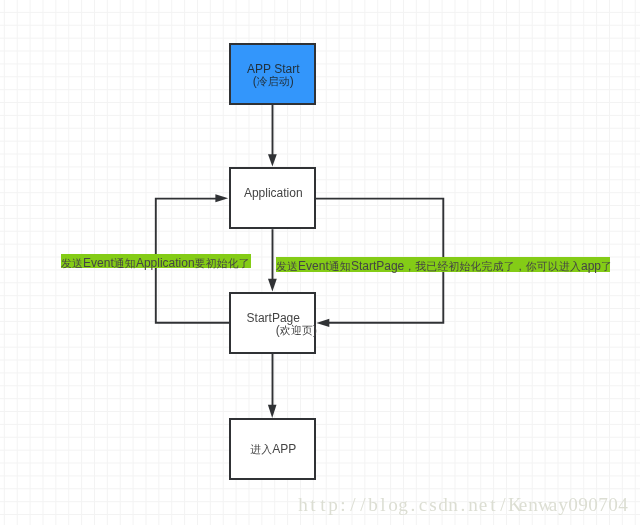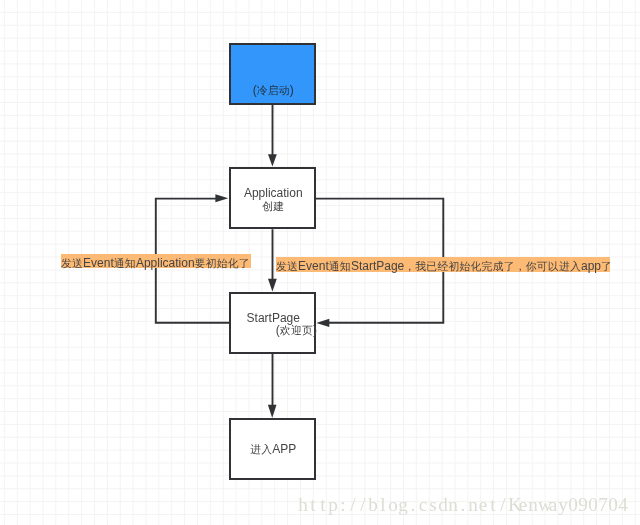--- a/index.html
+++ b/index.html
@@ -12,32 +12,32 @@
        linear-gradient(to right, #f3f3f3 1px, transparent 1px),
        linear-gradient(to bottom, #f3f3f3 1px, transparent 1px);
      background-size:12.89px 12.89px;
      background-position:3.85px 11.9px;}
   svg.links{position:absolute;left:0;top:0;width:640px;height:525px;}
   .node{position:absolute;box-sizing:border-box;border:2px solid #303235;background:#ffffff;}
   .node-text{position:absolute;text-align:center;white-space:nowrap;color:#444444;}
   .node-text.on-blue{color:#21323f;}
   .lat{font-size:12px;}
   .cjk{font-size:10.8px;letter-spacing:0.25px;}
-  .edge-label{position:absolute;white-space:nowrap;color:#444444;background:#fdba74;height:14.6px;line-height:16px;overflow:visible;}
+  .edge-label{position:absolute;white-space:nowrap;color:#444444;background:#84cc16;height:14.6px;line-height:16px;overflow:visible;}
   .watermark{position:absolute;font-family:"Liberation Serif",serif;font-size:19.2px;
              color:#dcded3;white-space:nowrap;}
   .watermark span{display:inline-block;width:10px;text-align:center;}
 
   
   #node-app-start   {left:228.5px;top:42.8px; width:87.5px;height:62.1px;}
   #node-application {left:228.5px;top:166.9px;width:87.5px;height:62.35px;}
   #node-startpage   {left:228.5px;top:291.8px;width:87.5px;height:62.1px;}
   #node-enter-app   {left:228.5px;top:418.1px;width:87.5px;height:62px;}
   .node-text{left:229.5px;width:87.5px;}
-  #t-app-start-1{top:58.5px;}  #t-app-start-2{top:71px;margin-top:9px;}
+  #t-app-start-1{top:58.5px;}  #t-app-start-2{top:71px;}
   #t-application-1{top:183px;} #t-application-2{top:195.6px;}
   #t-startpage-1{top:308px;}   #t-startpage-2{top:320px;text-align:right;}
   #t-enter-app-1{top:439.4px;}
   #label-left {left:61px; top:253.5px;width:189.5px;}
   #label-right{left:276px;top:257px;width:334px;}
   #watermark  {left:298px;top:493.5px;}
 </style>
 </head>
 <body>
 
@@ -56,25 +56,25 @@
     <g fill="#303235" stroke="none">
       <polygon points="272.4,166.4 268,154.2 276.8,154.2"></polygon>
       <polygon points="272.4,291.4 268,278.8 276.8,278.8"></polygon>
       <polygon points="272.2,417.9 267.9,404.8 276.5,404.8"></polygon>
       <polygon points="228.2,198.2 215.4,194.2 215.4,202.2"></polygon>
       <polygon points="316.3,322.9 329.3,318.7 329.3,327.1"></polygon>
     </g>
   </svg>
 
   <div class="node" id="node-app-start" style="background-color: rgb(51, 150, 251);"></div>
+  <div class="node-text on-blue" id="t-app-start-1"><span class="lat">APP Start</span></div>
   <div class="node-text on-blue" id="t-app-start-2"><span class="lat">(</span><span class="cjk">冷启动</span><span class="lat">)</span></div>
 
   <div class="node" id="node-application" style="background-color: rgb(255, 255, 255);"></div>
   <div class="node-text" id="t-application-1"><span class="lat">Application</span></div>
-  <div class="node-text" id="t-application-2"><span class="cjk">创建</span></div>
 
   <div class="node" id="node-startpage" style="background-color: rgb(255, 255, 255);"></div>
   <div class="node-text" id="t-startpage-1"><span class="lat">StartPage</span></div>
   <div class="node-text" id="t-startpage-2"><span class="lat">(</span><span class="cjk">欢迎页</span><span class="lat">)</span></div>
 
   <div class="node" id="node-enter-app" style="background-color: rgb(255, 255, 255);"></div>
   <div class="node-text" id="t-enter-app-1"><span class="cjk">进入</span><span class="lat">APP</span></div>
 
   <div class="edge-label" id="label-left"><span class="cjk">发送</span><span class="lat">Event</span><span class="cjk">通知</span><span class="lat">Application</span><span class="cjk">要初始化了</span></div>
   <div class="edge-label" id="label-right"><span class="cjk">发送</span><span class="lat">Event</span><span class="cjk">通知</span><span class="lat">StartPage</span><span class="cjk">，我已经初始化完成了，你可以进入</span><span class="lat">app</span><span class="cjk">了</span></div>

